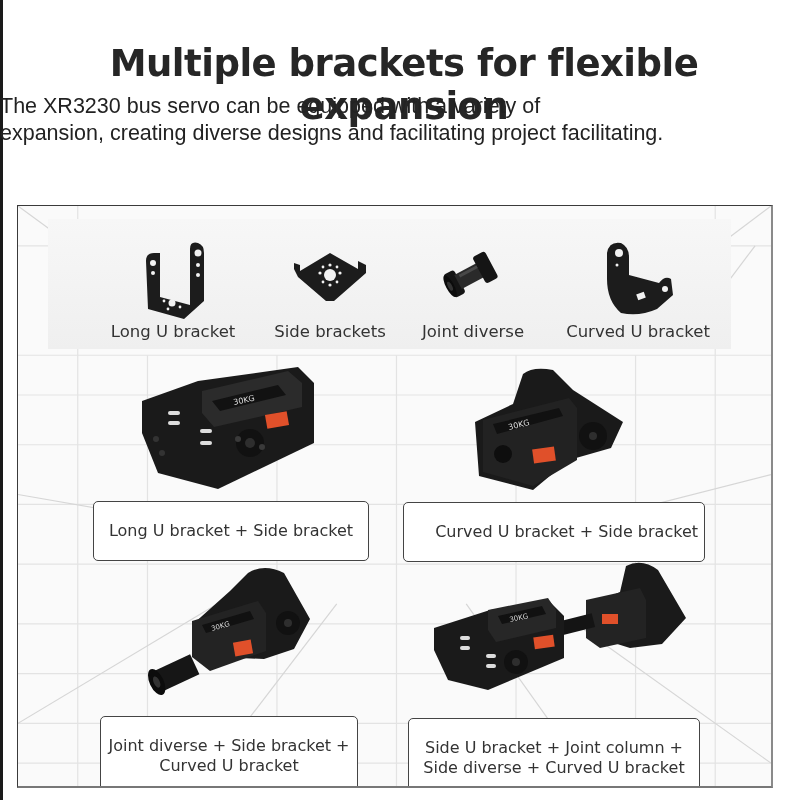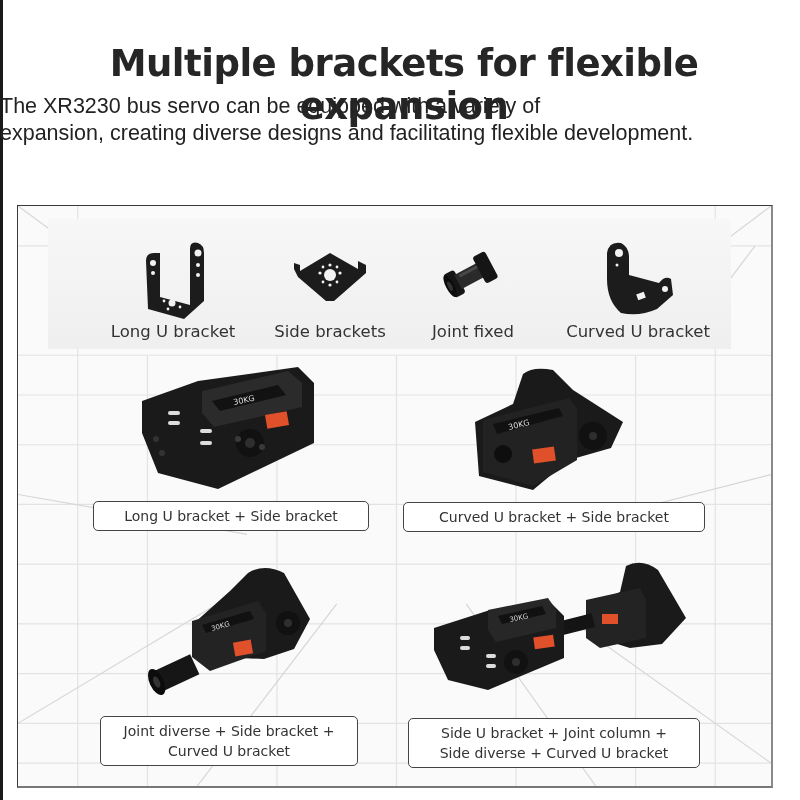--- a/index.html
+++ b/index.html
@@ -34,34 +34,34 @@
   .part svg { position: absolute; left: 50%; transform: translateX(-50%); top: 20px; }
   .part-label {
     position: absolute; left: 0; width: 100%; top: 103px;
     font-family: "DejaVu Sans", sans-serif; font-size: 16.5px; color: #333;
   }
 
   .combo { position: absolute; }
   .combo svg { position: absolute; }
   .combo-label {
     position: absolute; border: 1.3px solid #444; border-radius: 5px; background: #fff;
-    font-family: "DejaVu Sans", sans-serif; font-size: 14px; color: #333;
-    text-align: center; line-height: 20px; padding: 4px 6px;
+    font-family: "DejaVu Sans", sans-serif; font-size: 16px; color: #333;
+    text-align: center; line-height: 20px; padding: 19px 6px;
   }
   .combo-label span { display: block; }
 </style>
 </head>
 <body>
 
 <div class="left-rule"></div>
 
 <h1 class="title">Multiple brackets for flexible expansion</h1>
 <p class="subtitle">
   <span>The XR3230 bus servo can be equipped with a variety of</span>
-  <span>expansion, creating diverse designs and facilitating flexible development.</span>
+  <span>expansion, creating diverse designs and facilitating project facilitating.</span>
 </p>
 
 <div class="frame">
 
   <svg class="grid-bg" viewBox="0 0 756 583" preserveAspectRatio="none">
     <g stroke="#e3e3e3" stroke-width="1.2" fill="none">
       <line x1="0" y1="40" x2="756" y2="40"></line>
       <line x1="0" y1="150" x2="756" y2="150"></line>
       <line x1="0" y1="190" x2="756" y2="190"></line>
       <line x1="0" y1="240" x2="756" y2="240"></line>
@@ -132,21 +132,21 @@
       <svg width="70" height="70" viewBox="0 0 70 70">
         <g transform="rotate(-28 35 35)">
           <rect x="8" y="22" width="12" height="26" rx="3" fill="#151515"></rect>
           <rect x="18" y="27" width="26" height="16" fill="#2a2a2a"></rect>
           <rect x="42" y="20" width="14" height="30" rx="3" fill="#151515"></rect>
           <ellipse cx="9" cy="35" rx="4" ry="12" fill="#0c0c0c"></ellipse>
           <ellipse cx="9" cy="35" rx="2" ry="5" fill="#333"></ellipse>
           <rect x="22" y="29" width="20" height="3" fill="#555" opacity="0.7"></rect>
         </g>
       </svg>
-      <div class="part-label">Joint fixed</div>
+      <div class="part-label">Joint diverse</div>
     </div>
 
     <div class="part" style="left:510px;">
       <svg width="78" height="80" viewBox="0 0 78 80">
         <path d="M8 40 L8 14 Q10 2 22 4 Q30 8 30 18 L30 36 L60 44 Q66 36 72 40 L74 56 L58 70 Q40 78 22 74 Q8 62 8 40 Z" fill="#1c1c1c"></path>
         <circle cx="20" cy="14" r="4" fill="#f2f2f2"></circle>
         <circle cx="18" cy="26" r="1.5" fill="#f2f2f2"></circle>
         <circle cx="66" cy="50" r="3" fill="#f2f2f2"></circle>
         <rect x="38" y="54" width="8" height="6" transform="rotate(-20 42 57)" fill="#f2f2f2"></rect>
       </svg>
@@ -181,21 +181,21 @@
     <svg style="left:455px; top:158px;" width="150" height="128" viewBox="0 0 150 128">
       <path d="M50 10 Q60 2 80 6 L100 26 L150 58 L138 84 L96 96 L60 126 L6 112 L2 58 L40 40 Z" fill="#1a1a1a"></path>
       <path d="M10 56 L96 34 L104 44 L104 96 L60 122 L10 108 Z" fill="#222"></path>
       <path d="M20 60 L86 44 L90 52 L24 70 Z" fill="#111"></path>
       <text x="36" y="66" font-size="8" fill="#ddd" transform="rotate(-14 36 66)" font-family="DejaVu Sans, sans-serif">30KG</text>
       <rect x="60" y="84" width="22" height="14" fill="#e0502a" transform="rotate(-8 71 91)"></rect>
       <circle cx="30" cy="90" r="9" fill="#0e0e0e"></circle>
       <circle cx="120" cy="72" r="14" fill="#111"></circle>
       <circle cx="120" cy="72" r="4" fill="#2e2e2e"></circle>
     </svg>
-    <div class="combo-label" style="left:385px; top:296px; width:302px;">
+    <div class="combo-label" style="left:385px; top:296px; width:302px;text-align:right;">
       <span>Curved U bracket + Side bracket</span>
     </div>
   </div>
 
   <div class="combo" style="left:0; top:0;">
     <svg style="left:120px; top:355px;" width="180" height="140" viewBox="0 0 180 140">
       <path d="M110 12 Q126 2 146 12 L172 58 L156 88 L126 98 L80 96 L54 64 L92 30 Z" fill="#1a1a1a"></path>
       <path d="M54 60 L120 40 L128 52 L128 90 L72 110 L54 96 Z" fill="#232323"></path>
       <path d="M64 64 L112 50 L116 58 L68 72 Z" fill="#111"></path>
       <text x="74" y="70" font-size="7" fill="#ddd" transform="rotate(-16 74 70)" font-family="DejaVu Sans, sans-serif">30KG</text>

